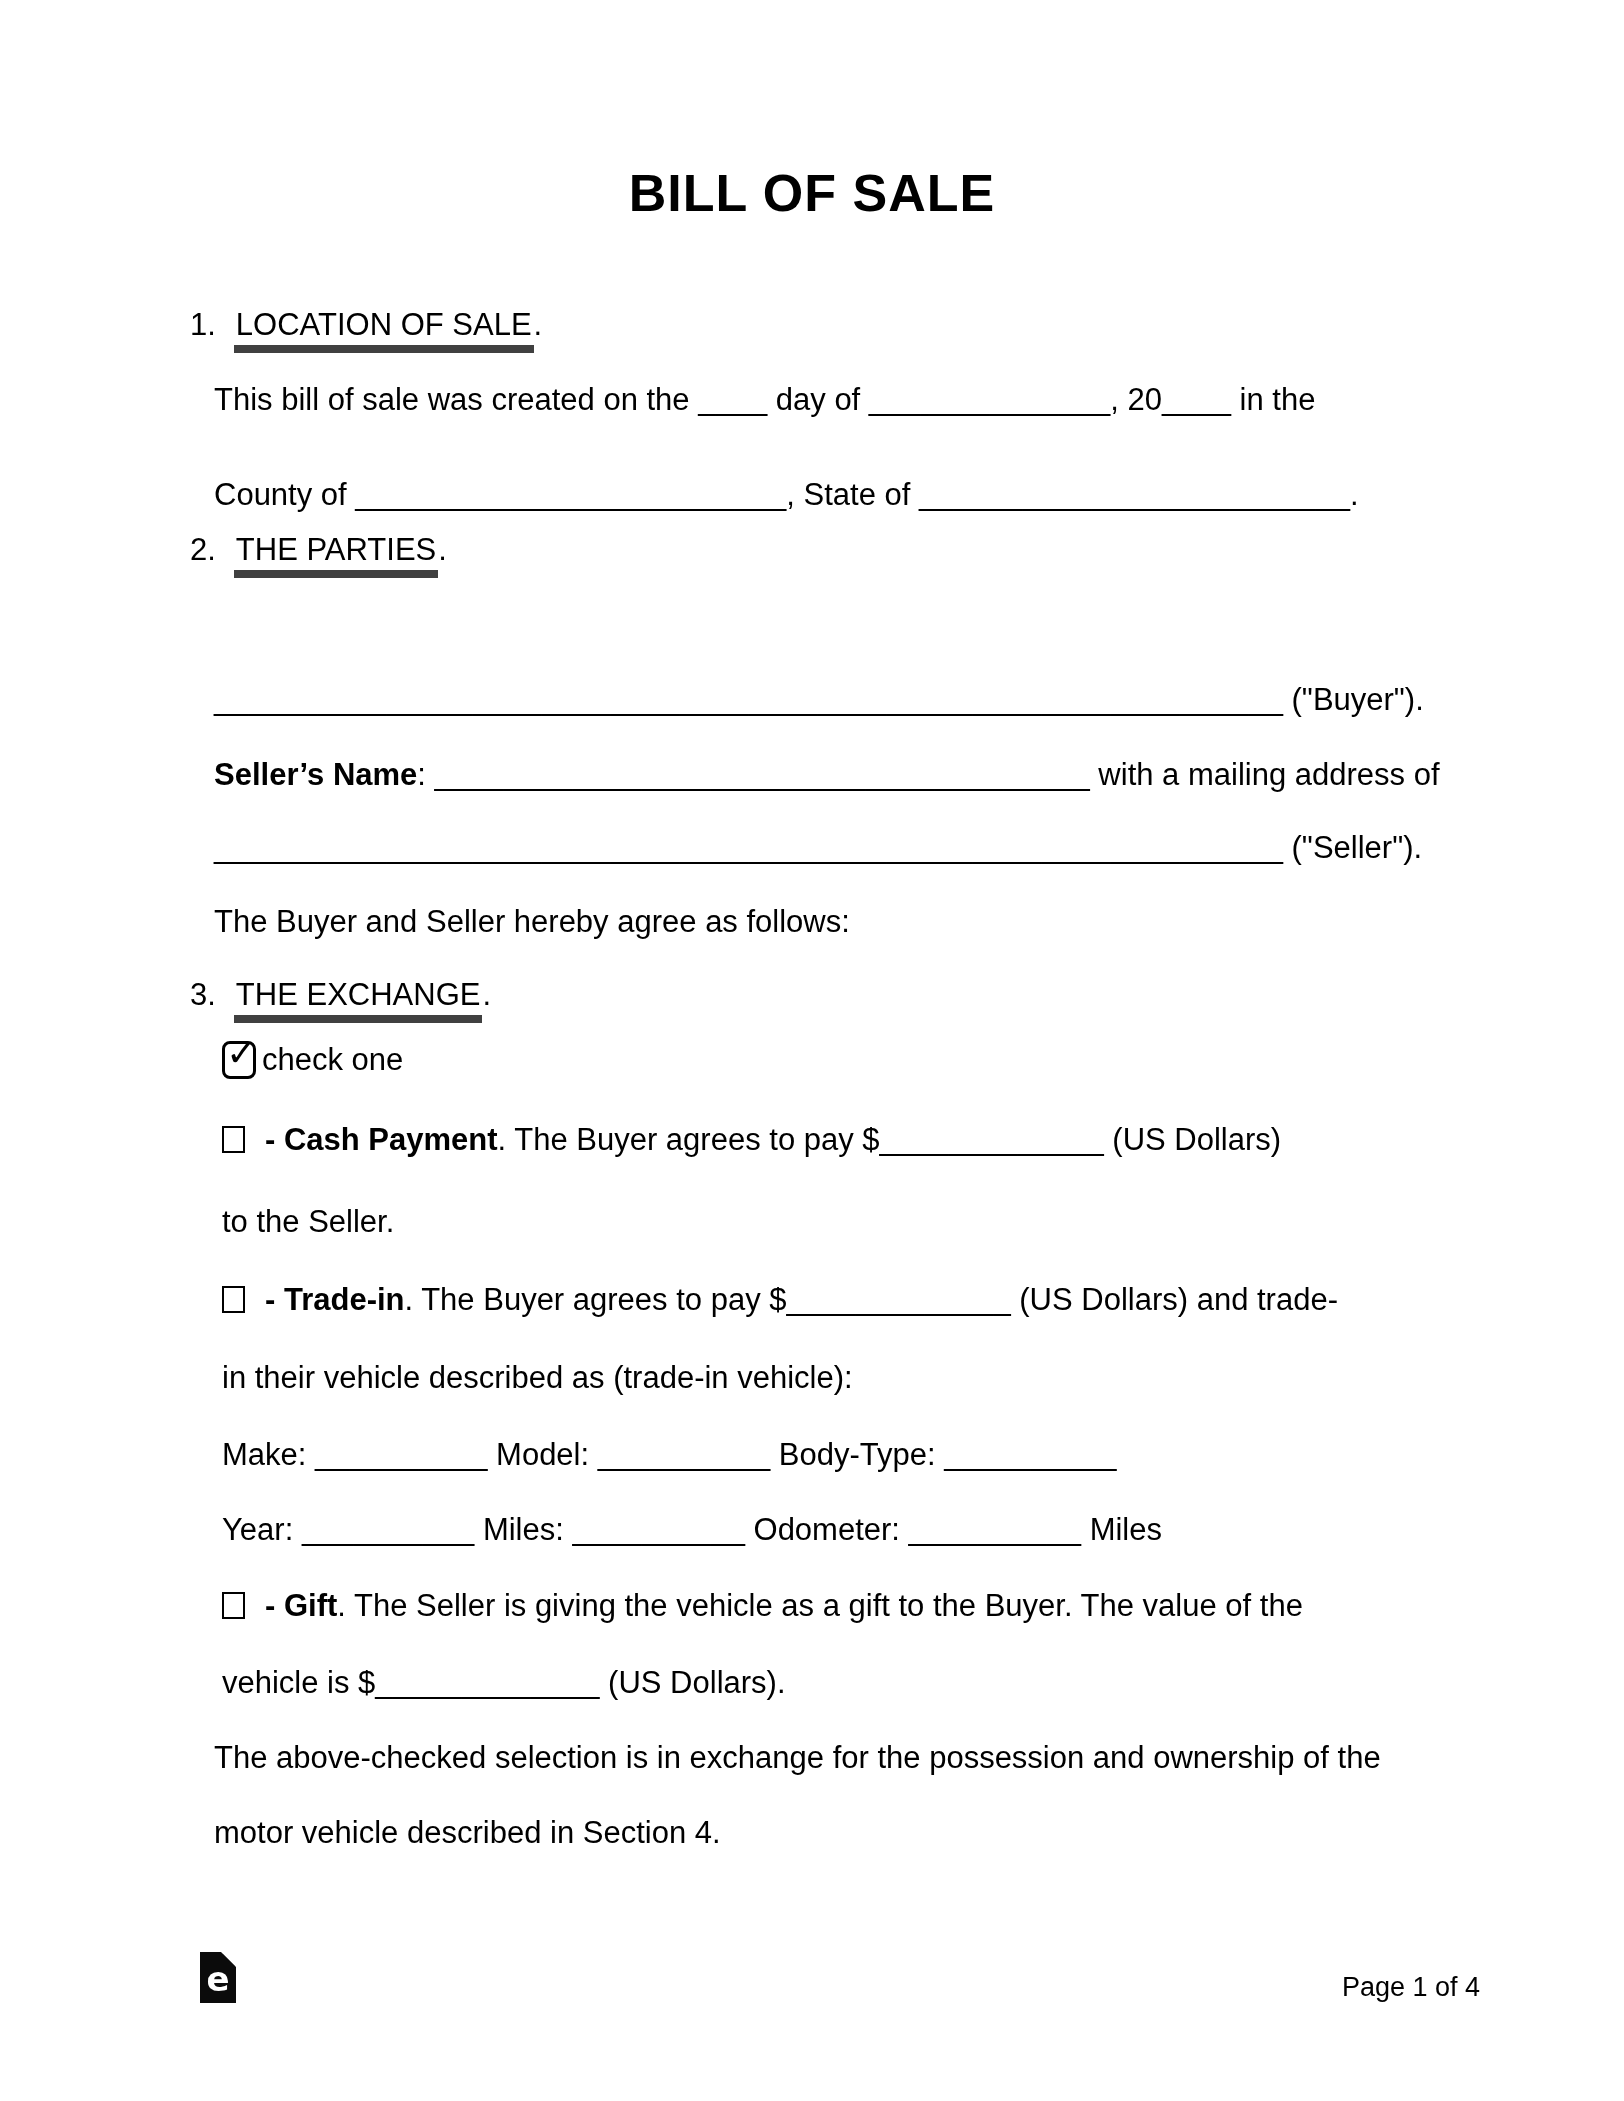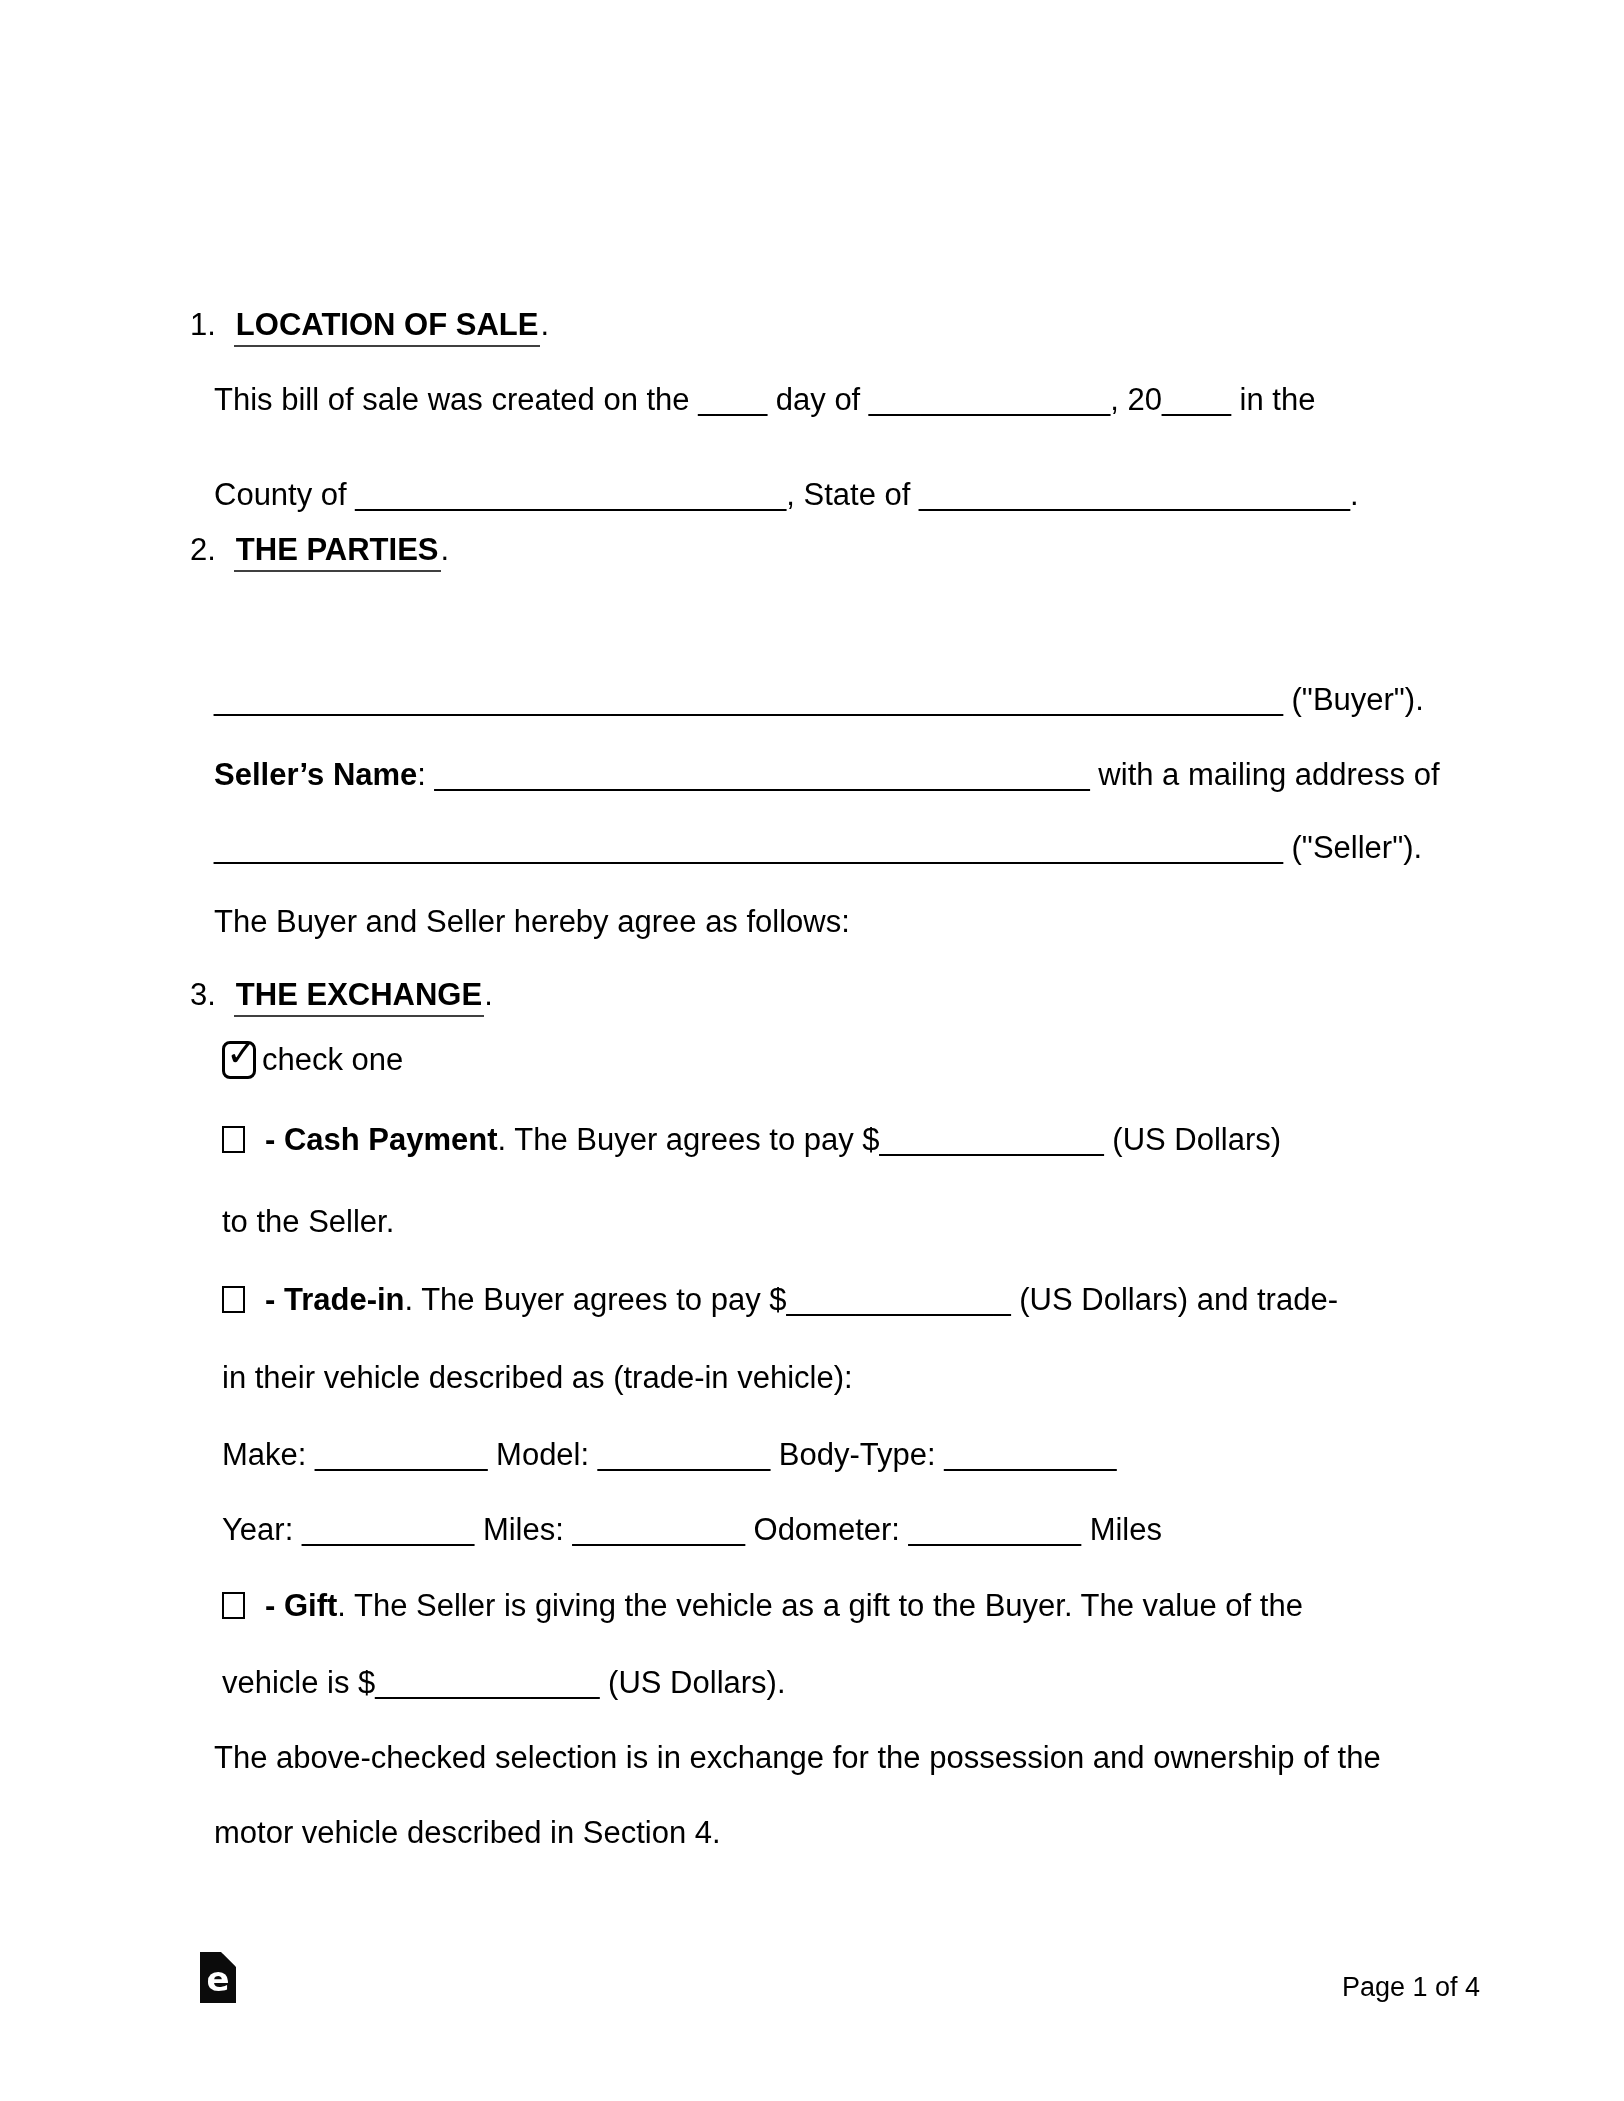--- a/index.html
+++ b/index.html
@@ -21,22 +21,22 @@
   .line {
     position:absolute;
     font-size:31px;
     white-space:pre;
     line-height:40px;
   }
   .l-margin   { left:166px;margin-left:48px; }
   .l-list     { left:190px; }
   .l-indent   { left:222px; }
   .hd {
-    font-weight:bold;
-    border-bottom:2px solid #404040;
+    font-weight:normal;
+    border-bottom:8px solid #404040;
     padding:0 2px 3px 2px;
   }
   .num { margin-right:18px; }
   .bold { font-weight:bold; }
   .blank { letter-spacing:0; }
   
   .cb {
     display:inline-block;
     width:19px; height:23px;
     border:2px solid #000;
@@ -81,20 +81,21 @@
   .page-label {
     position:absolute; right:144px; top:1972px;
     font-size:27px;
   }
 </style>
 </head>
 <body>
 
 <div class="page">
 
+  <h1 class="title">BILL OF SALE</h1>
 
   <div class="line l-list" style="top:305px"><span class="num">1.</span><span class="hd">LOCATION OF SALE</span><span>.</span></div>
 
   <div class="line l-margin" style="top:380px"><span>This bill of sale was created on the </span><span class="blank">____</span><span> day of </span><span class="blank">______________</span><span>, 20</span><span class="blank">____</span><span> in the</span></div>
 
   <div class="line l-margin" style="top:475px"><span>County of </span><span class="blank">_________________________</span><span>, State of </span><span class="blank">_________________________</span><span>.</span></div>
 
   <div class="line l-list" style="top:530px"><span class="num">2.</span><span class="hd">THE PARTIES</span><span>.</span></div>
 
 

